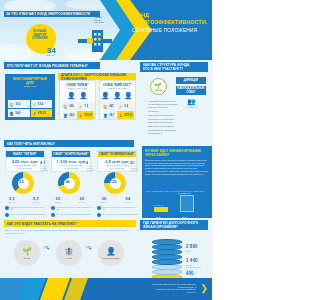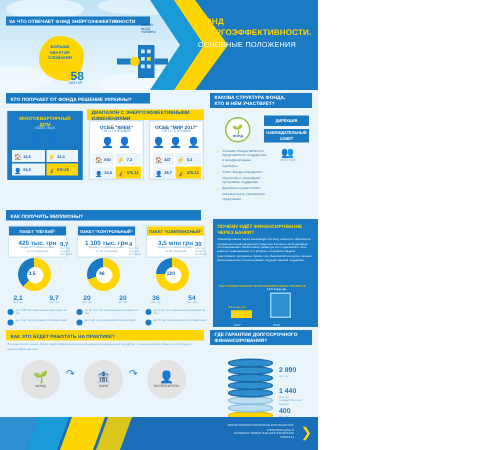--- a/index.html
+++ b/index.html
@@ -148,21 +148,21 @@
     </div>
 
     <div class="tagbar">
       <span>ЗА ЧТО ОТВЕЧАЕТ ФОНД ЭНЕРГОЭФФЕКТИВНОСТИ</span>
     </div>
 
     <div class="map-y"></div>
     <div class="map-txt" style="white-space:pre-line">БОЛЬШЕ
 КВАРТИР
 СЛОВАКИЯ</div>
-    <div class="num34">58</div>
+    <div class="num34">34</div>
     <div class="num34s">МЛН М²</div>
 
     <svg class="bld" viewBox="0 0 34 28">
       <rect x="14" y="4" width="11" height="22" fill="#1a7bc4"></rect>
       <rect x="16" y="7" width="2.5" height="2.5" fill="#cfe8f8"></rect>
       <rect x="20" y="7" width="2.5" height="2.5" fill="#cfe8f8"></rect>
       <rect x="16" y="12" width="2.5" height="2.5" fill="#cfe8f8"></rect>
       <rect x="20" y="12" width="2.5" height="2.5" fill="#ffd500"></rect>
       <rect x="16" y="17" width="2.5" height="2.5" fill="#cfe8f8"></rect>
       <rect x="20" y="17" width="2.5" height="2.5" fill="#cfe8f8"></rect>

